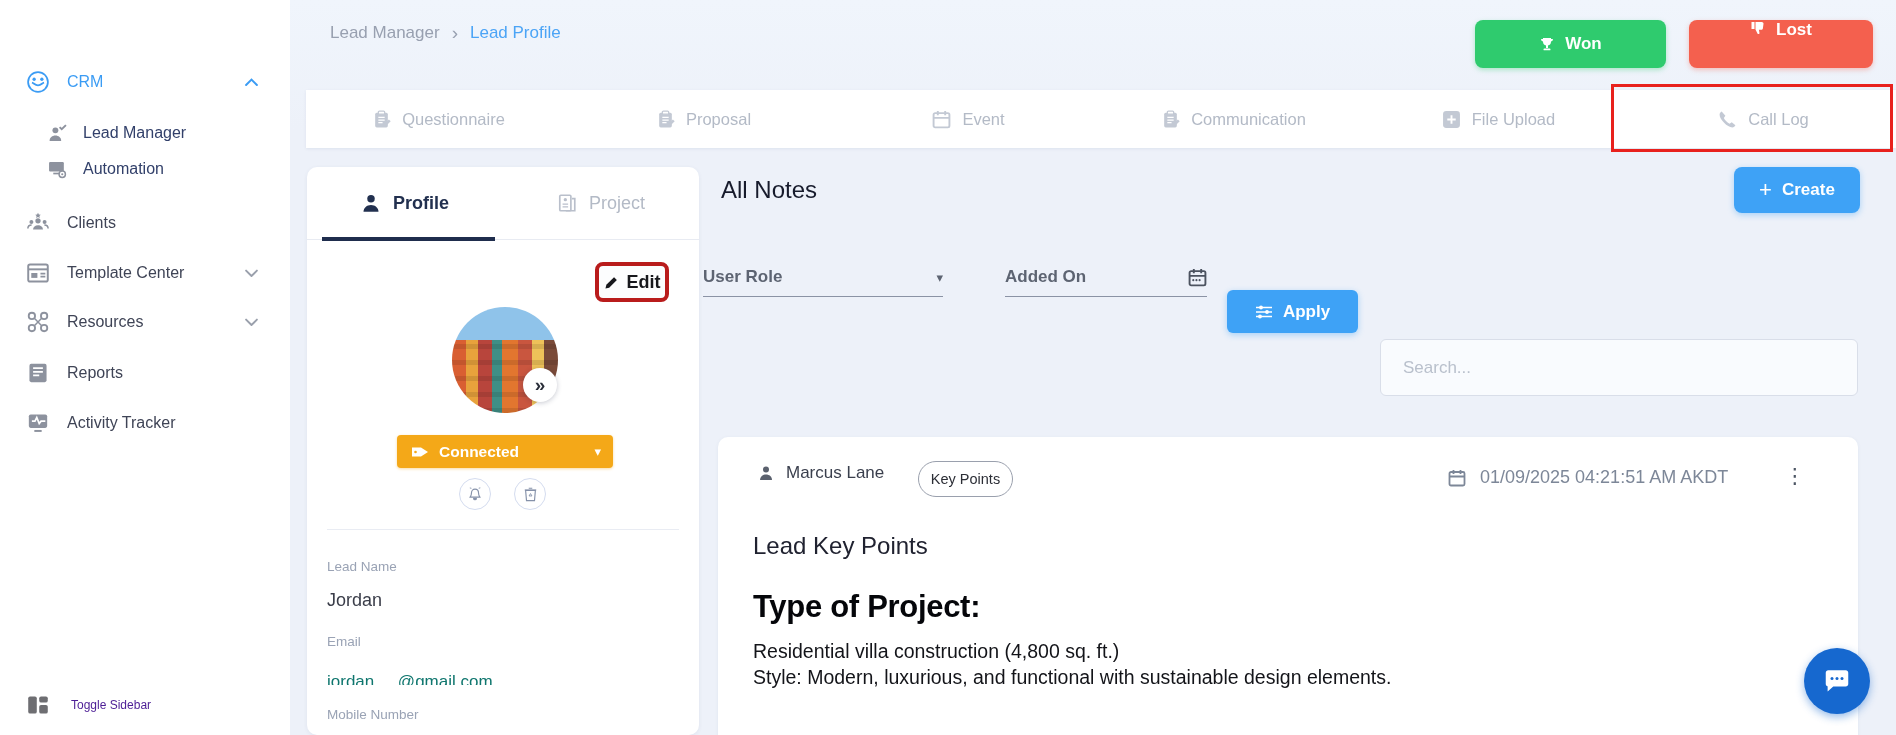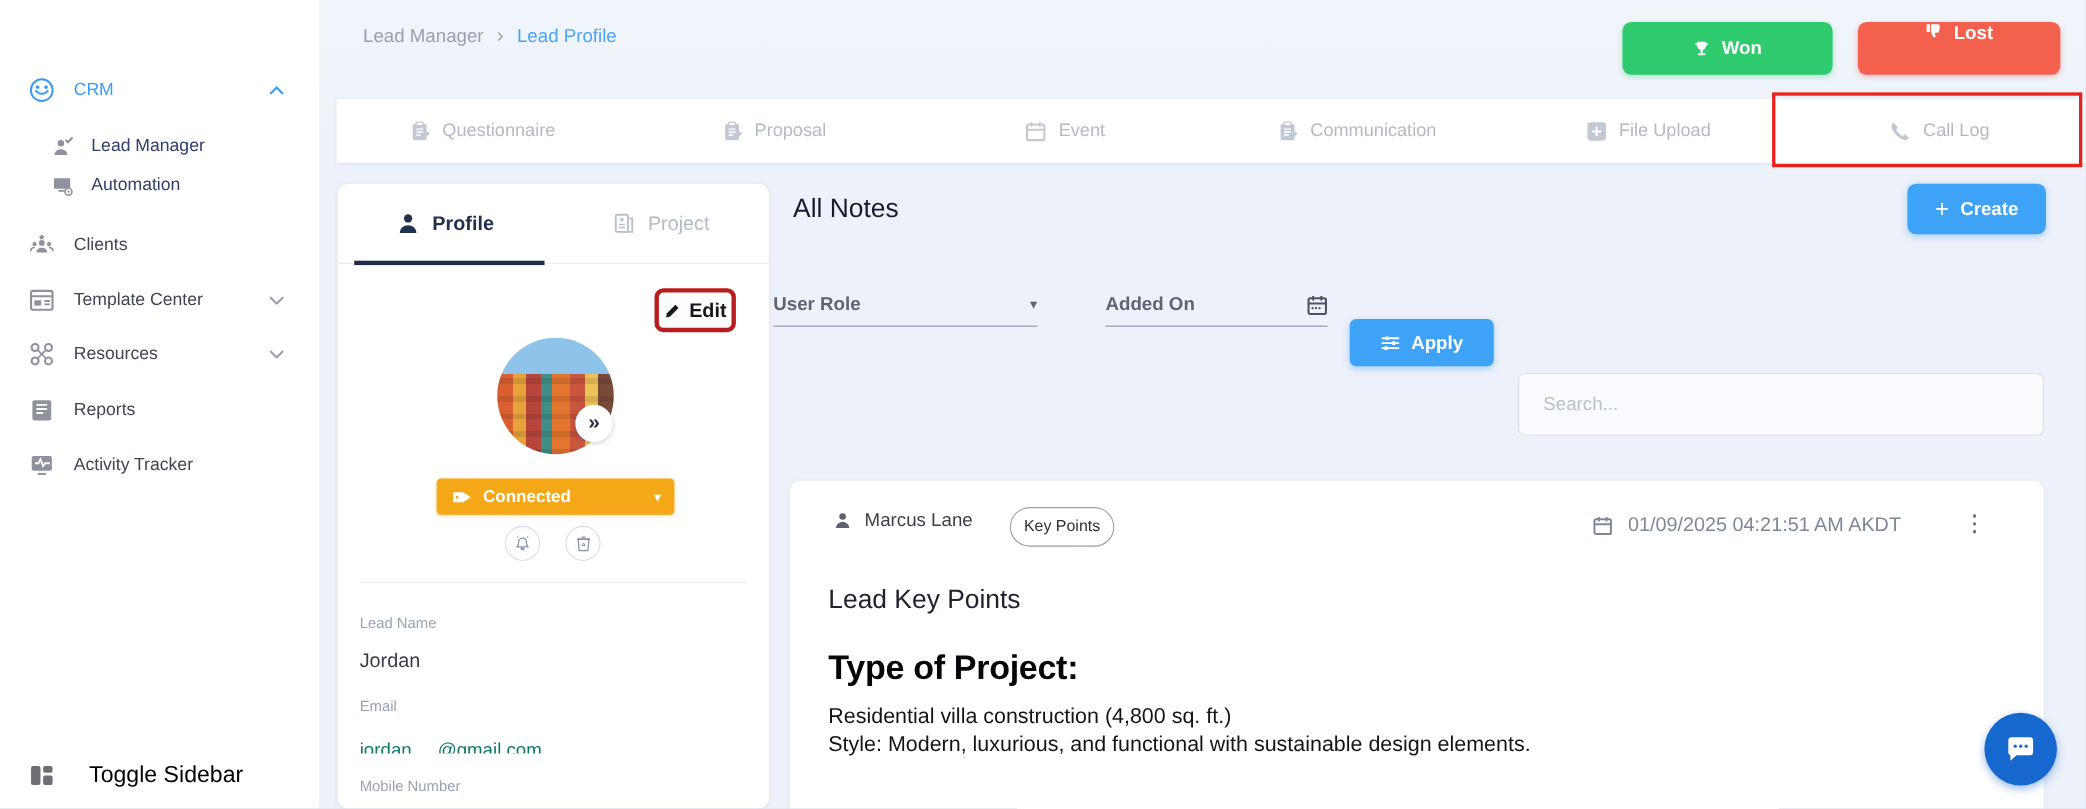--- a/index.html
+++ b/index.html
@@ -14,21 +14,21 @@
   .nav-item{position:absolute;left:0;width:290px;height:36px;display:flex;align-items:center;cursor:pointer;}
   .nav-item .nicon{width:22px;height:22px;margin-left:27px;color:#8d929e;flex:0 0 auto;}
   .nav-item .nlabel{margin-left:18px;font-size:16px;color:#3f4456;}
   .nav-item .chev{position:absolute;right:32px;color:#9aa0ac;width:13px;height:9px;}
   .nav-item.active .nicon,.nav-item.active .nlabel,.nav-item.active .chev{color:#3b9cf4;}
   .nav-sub{position:absolute;left:0;width:290px;height:30px;display:flex;align-items:center;cursor:pointer;}
   .nav-sub .nicon{width:19px;height:19px;margin-left:48px;color:#8d929e;}
   .nav-sub .nlabel{margin-left:16px;font-size:16px;font-weight:500;color:#32406a;}
   .toggle-row{position:absolute;left:0;top:688px;width:290px;height:34px;display:flex;align-items:center;cursor:pointer;}
   .toggle-row .nicon{width:22px;height:22px;margin-left:27px;color:#6e6e72;}
-  .toggle-row .nlabel{margin-left:32px;font-size:21px;color:#000000;}
+  .toggle-row .nlabel{margin-left:22px;font-size:12px;color:#4c1d95;}
 
   
   .breadcrumb{left:330px;top:22px;display:flex;align-items:center;gap:12px;font-size:17px;}
   .bc-parent{color:#98a0b0;cursor:pointer;}
   .bc-sep{color:#98a0b0;font-size:19px;}
   .bc-current{color:#4ba4f6;cursor:pointer;}
   .btn-won{left:1475px;top:20px;width:191px;height:48px;background:#2fcb6e;border-radius:8px;
            display:flex;align-items:center;justify-content:center;gap:10px;color:#fff;font-size:17px;font-weight:700;cursor:pointer;box-shadow:0 2px 5px rgba(47,203,110,.35);}
   .btn-lost{left:1689px;top:20px;width:184px;height:48px;background:#f4604e;border-radius:8px;
            display:flex;align-items:flex-start;justify-content:center;gap:10px;color:#fff;font-size:17px;font-weight:700;cursor:pointer;box-shadow:0 2px 5px rgba(244,96,78,.35);}

